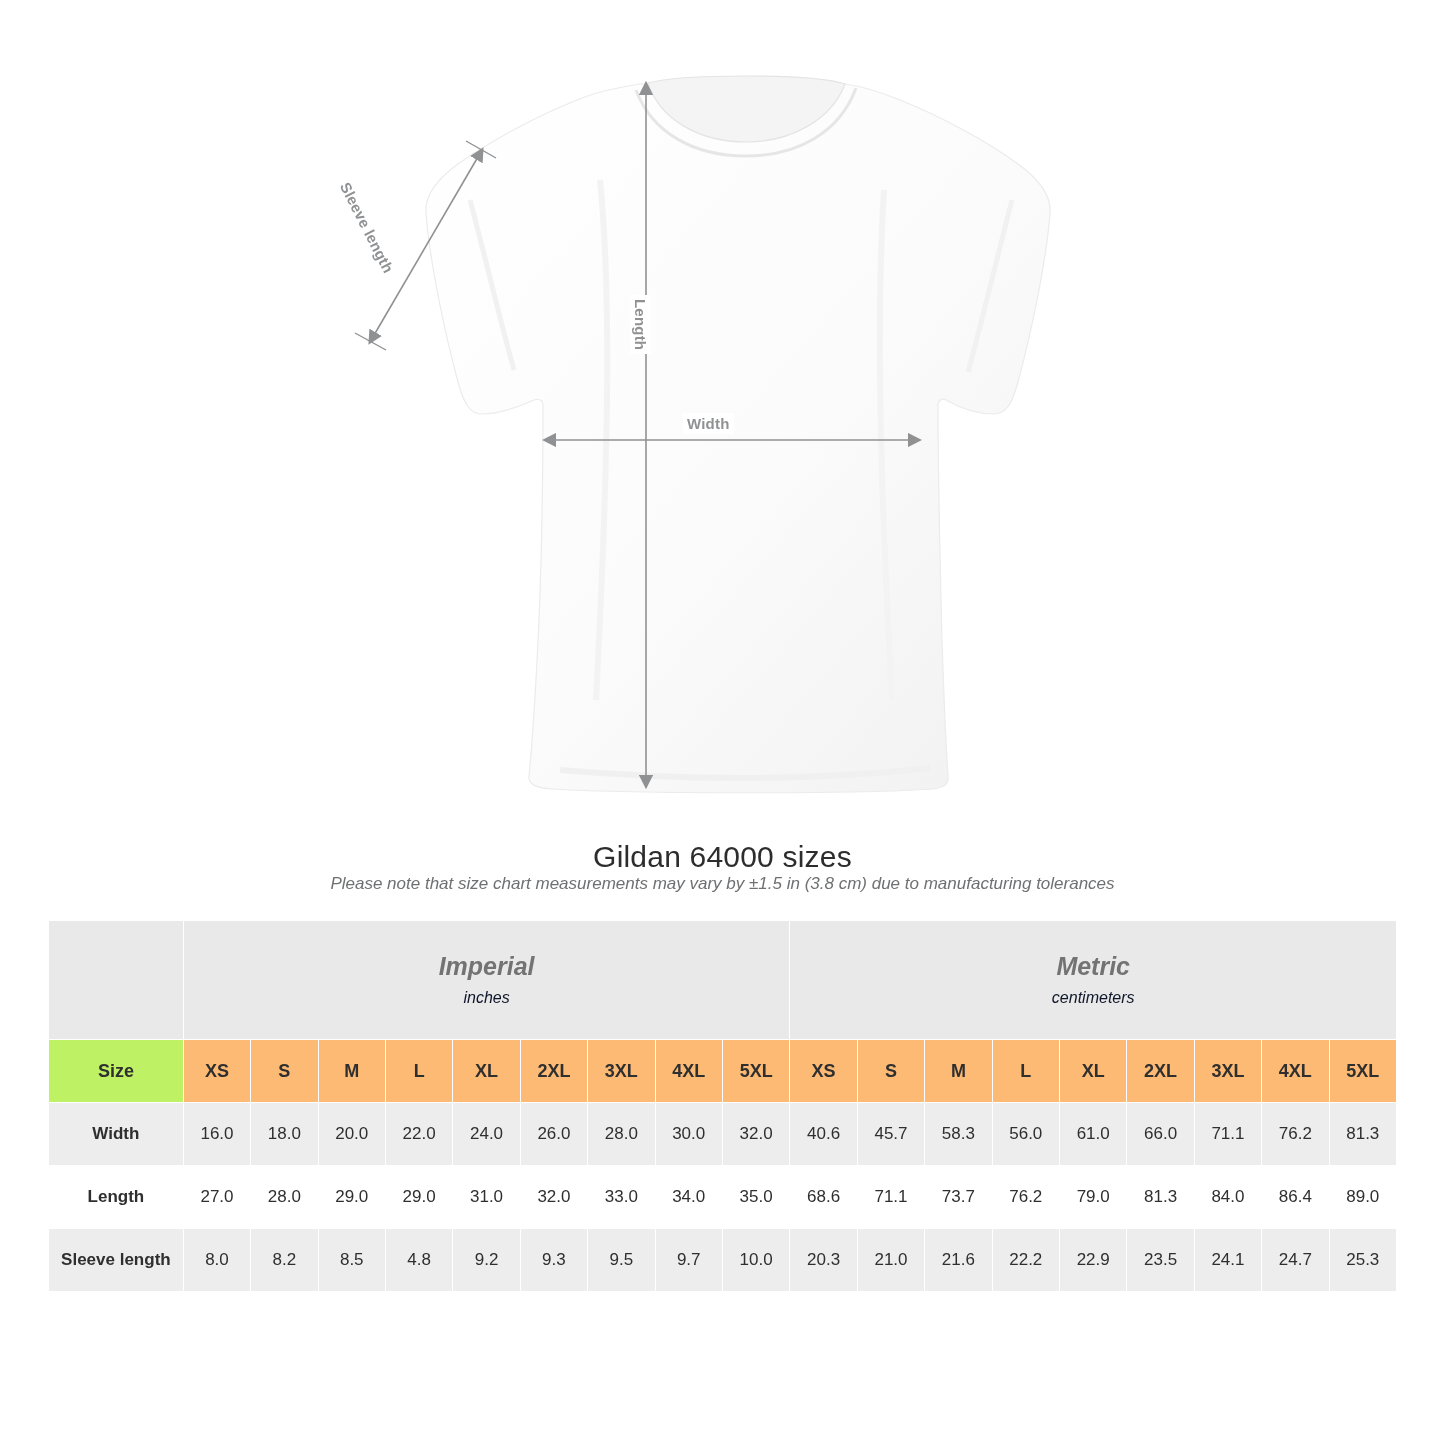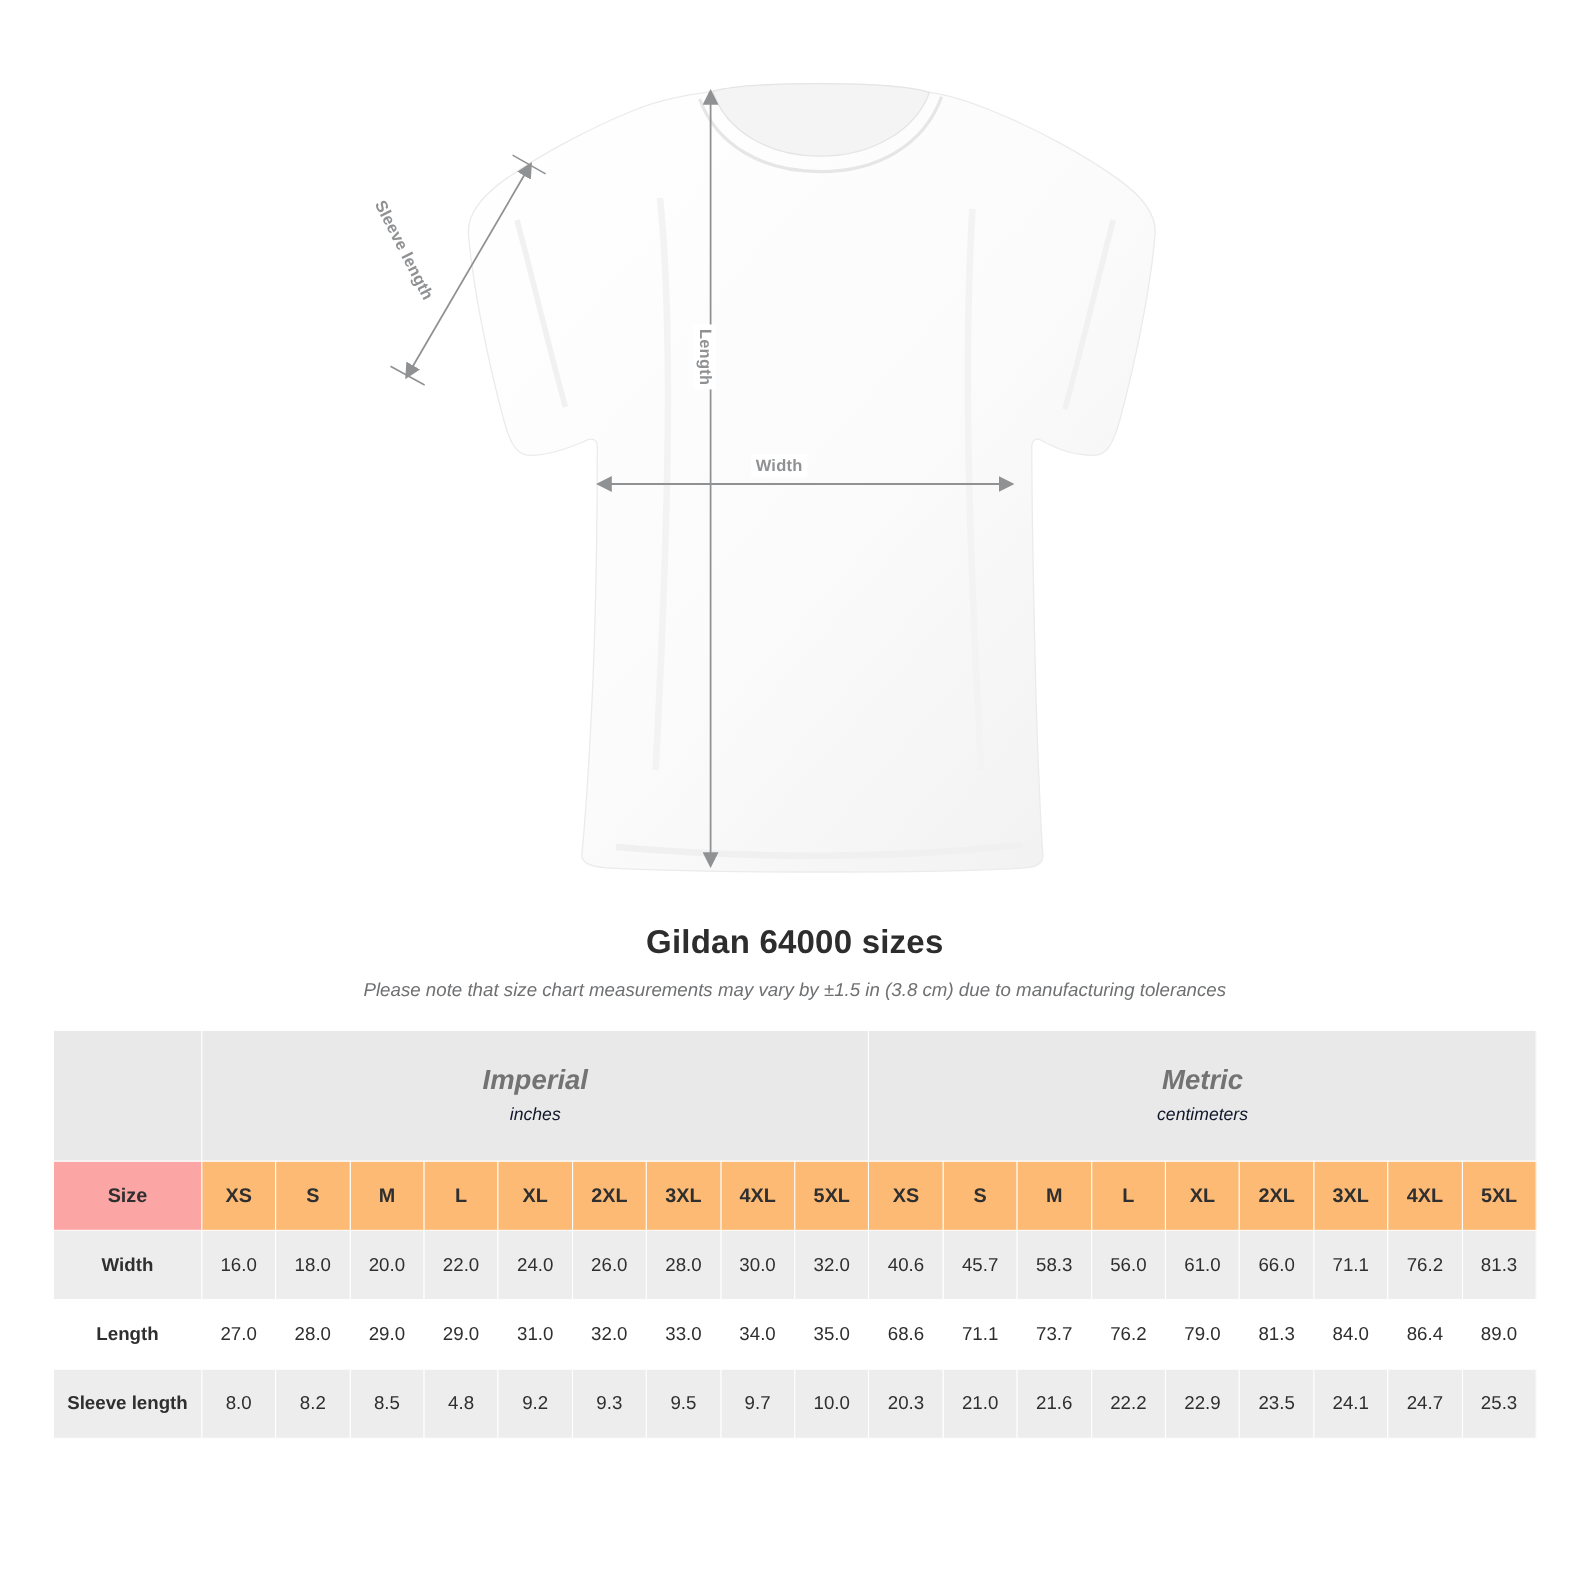--- a/index.html
+++ b/index.html
@@ -54,26 +54,25 @@
     top: 413px;
   }
 
   
   .title-block {
     text-align: center;
     margin-top: 10px;
   }
   .chart-title {
     font-size: 30px;
-    font-weight: bold;
+    font-weight: normal;
     color: #2d2d2d;
     letter-spacing: .2px;
   }
   .chart-note {
-    margin-top: 16px;
     font-size: 17px;
     font-style: italic;
     color: #6f7072;
   }
 
   
   .table-wrap {
     margin: 26px 48px 0 48px;
     width: 1349px;
   }
@@ -111,21 +110,21 @@
   }
   .blank-head {
     background: #e9e9e9;
   }
   .row-label {
     font-weight: bold;
     font-size: 18px;
     color: #2f2f2f;
   }
   tr.r-size td { background: #fdba74; }
-  tr.r-size td.row-label { background: #fca5a5; }
+  tr.r-size td.row-label { background: #bef264; }
   tr.r-shade td { background: #ededed; }
   tr.r-plain td { background: #ffffff; }
   tr.r-size td { font-weight: bold; font-size: 18px; }
   .col-label { width: 128px; }
   .col-val { width: 64px; }
 </style>
 </head>
 <body>
 
 <div class="shirt-area">

